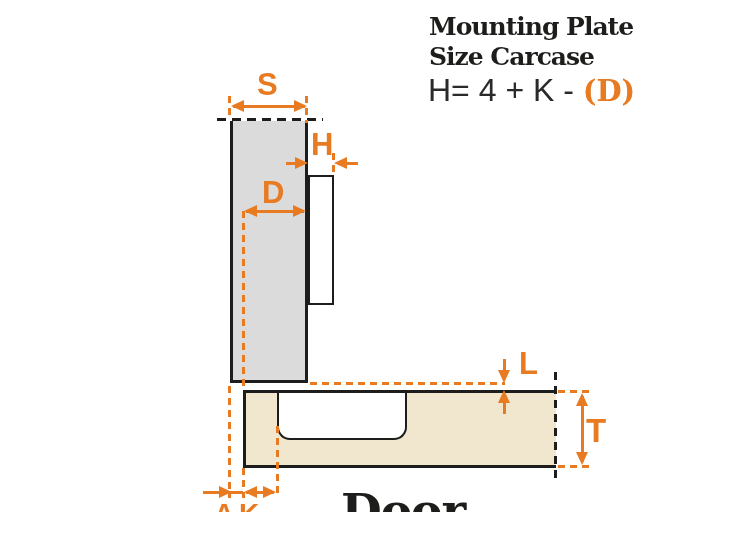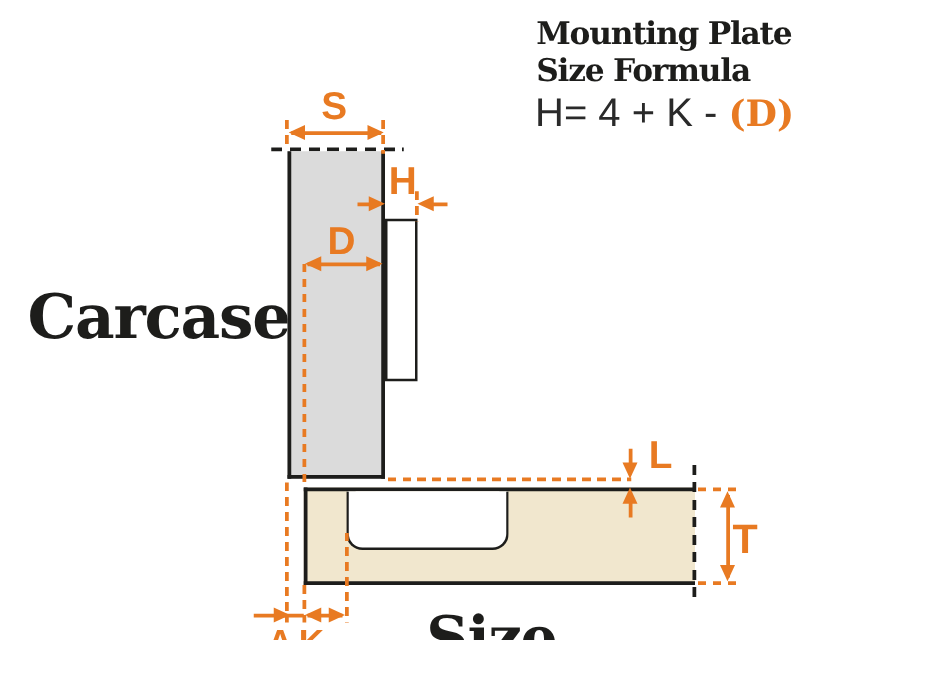--- a/index.html
+++ b/index.html
@@ -25,28 +25,27 @@
   .ah-u{border-left:6px solid transparent;border-right:6px solid transparent;border-bottom:13px solid #E87A22;}
   .ah-d{border-left:6px solid transparent;border-right:6px solid transparent;border-top:13px solid #E87A22;}
 </style>
 </head>
 <body>
 
 <div id="canvas">
 
   <div class="abs slab" style="left:429px;top:12px;font-size:25px;line-height:30px;">
     <div>Mounting Plate</div>
-    <div>Size Formula</div>
+    <div>Size Carcase</div>
   </div>
   <div class="abs" style="left:428px;top:72px;font-size:32px;color:#2A2A2A;">
     <span>H= 4 + K - </span><span class="slab" style="color:#E87A22;font-size:29px;letter-spacing:0;">(D)</span>
   </div>
 
-  <div class="abs slab" style="left:22px;top:224px;font-size:49px;">Carcase</div>
-  <div class="abs slab" style="left:341px;top:483px;font-size:47px;">Size</div>
+  <div class="abs slab" style="left:341px;top:483px;font-size:47px;">Door</div>
 
   <div class="kdash-h" style="left:217px;top:118px;width:106px;"></div>
   <div class="abs" style="left:230px;top:121px;width:78px;height:262px;background:#DBDBDB;
        border:3px solid #1D1D1B;border-top:none;box-sizing:border-box;"></div>
 
   <div class="abs" style="left:308px;top:175px;width:26px;height:130px;background:#ffffff;
        border:2.5px solid #1D1D1B;box-sizing:border-box;"></div>
 
   <div class="abs" style="left:243px;top:390px;width:313px;height:78px;background:#F1E7CE;
        border:3px solid #1D1D1B;border-right:none;box-sizing:border-box;"></div>

